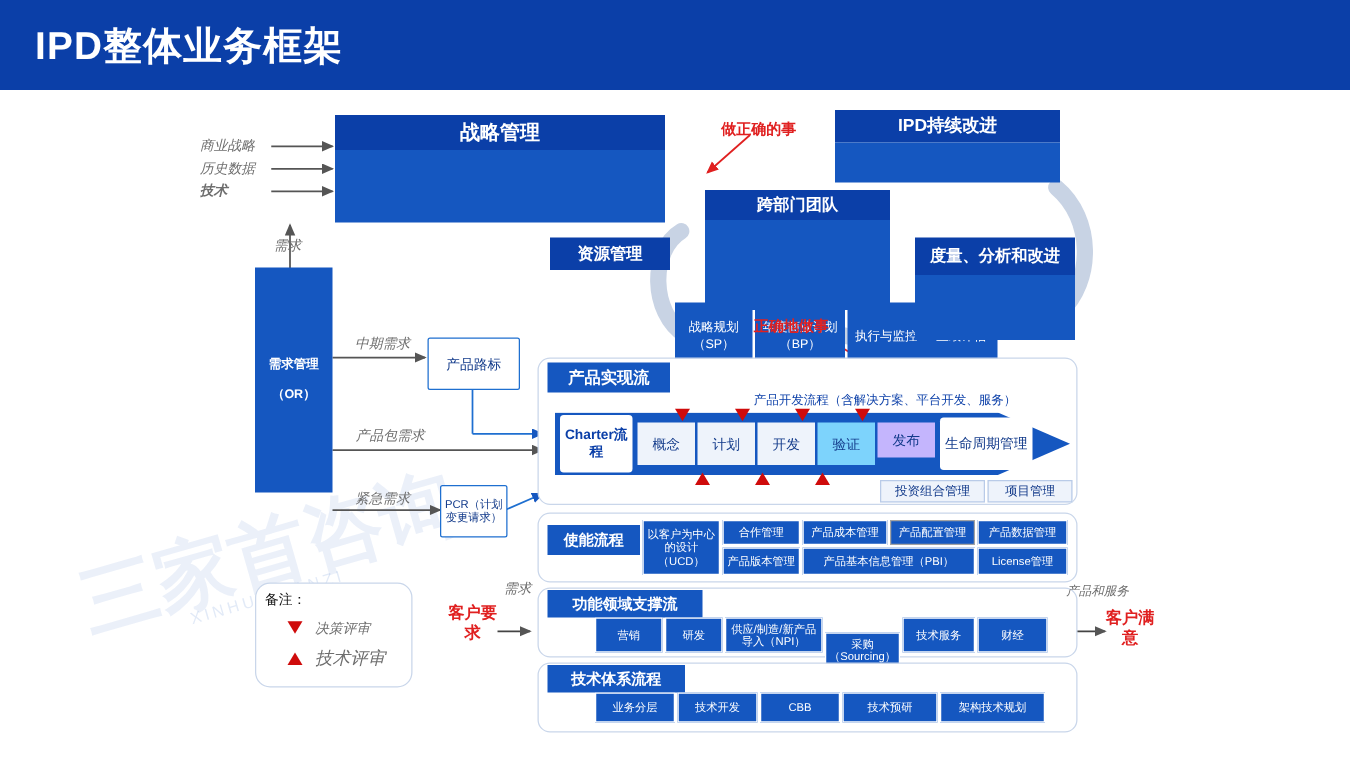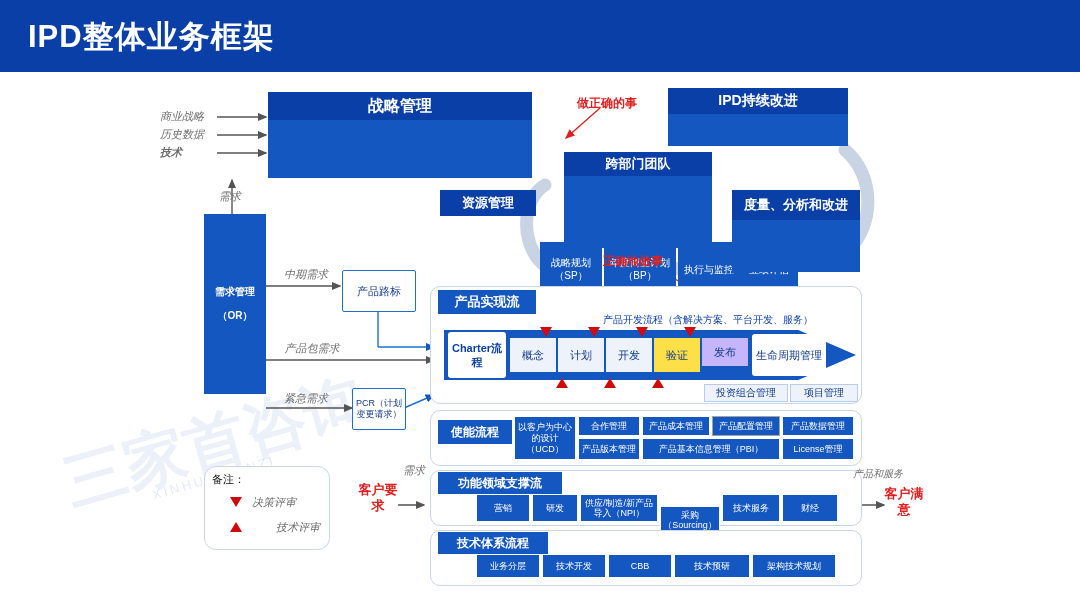--- a/index.html
+++ b/index.html
@@ -141,21 +141,21 @@
 
   <div class="panel" style="left:430px;top:286px;width:432px;height:118px;"></div>
   <div class="box bl hdr" style="left:438px;top:290px;width:98px;height:24px;font-size:13px;">产品实现流</div>
   <div class="box" style="left:560px;top:312px;width:296px;height:16px;color:#0b3fa8;font-size:10px;">产品开发流程（含解决方案、平台开发、服务）</div>
 
   <div style="position:absolute;left:444px;top:330px;width:412px;height:50px;background:#1557c0;clip-path:polygon(0 0,86% 0,100% 50%,86% 100%,0 100%,0 100%);"></div>
   <div class="box" style="left:448px;top:332px;width:58px;height:46px;background:#ffffff;color:#0b3fa8;font-size:11px;font-weight:bold;line-height:14px;border-radius:3px;">Charter流程</div>
   <div class="box" style="left:510px;top:338px;width:46px;height:34px;background:#eef3fb;color:#123a8a;font-size:11px;">概念</div>
   <div class="box" style="left:558px;top:338px;width:46px;height:34px;background:#eef3fb;color:#123a8a;font-size:11px;">计划</div>
   <div class="box" style="left:606px;top:338px;width:46px;height:34px;background:#eef3fb;color:#123a8a;font-size:11px;">开发</div>
-  <div class="box" style="left:654px;top:338px;width:46px;height:34px;background:#fde047;color:#123a8a;font-size:11px;">验证</div>
+  <div class="box" style="left:654px;top:338px;width:46px;height:34px;background:#7dd3fc;color:#123a8a;font-size:11px;">验证</div>
   <div class="box" style="left:702px;top:338px;width:46px;height:28px;background:#c4b5fd;color:#123a8a;font-size:11px;">发布</div>
   <div class="box" style="left:752px;top:334px;width:74px;height:42px;background:#ffffff;color:#123a8a;font-size:11px;line-height:14px;border-radius:3px;">生命周期管理</div>
 
   <div class="tri-down" style="position:absolute;left:540px;top:327px;"></div>
   <div class="tri-down" style="position:absolute;left:588px;top:327px;"></div>
   <div class="tri-down" style="position:absolute;left:636px;top:327px;"></div>
   <div class="tri-down" style="position:absolute;left:684px;top:327px;"></div>
   <div class="tri-up" style="position:absolute;left:556px;top:378px;"></div>
   <div class="tri-up" style="position:absolute;left:604px;top:378px;"></div>
   <div class="tri-up" style="position:absolute;left:652px;top:378px;"></div>
@@ -197,15 +197,15 @@
   <div class="box graytxt" style="left:396px;top:462px;width:36px;height:16px;font-size:11px;">需求</div>
 
   <div class="box graytxt" style="left:852px;top:460px;width:52px;height:28px;font-size:10px;line-height:12px;">产品和服务</div>
   <div class="box redtxt" style="left:884px;top:470px;width:40px;height:64px;font-size:13px;line-height:16px;">客户满意</div>
 
   <div class="panel" style="left:204px;top:466px;width:126px;height:84px;border-radius:12px;"></div>
   <div class="box" style="left:212px;top:470px;width:60px;height:18px;color:#111;font-size:11px;justify-content:flex-start;">备注：</div>
   <div class="tri-down" style="position:absolute;left:230px;top:497px;"></div>
   <div class="box graytxt" style="left:252px;top:494px;width:64px;height:16px;font-size:11px;justify-content:flex-start;">决策评审</div>
   <div class="tri-up" style="position:absolute;left:230px;top:522px;"></div>
-  <div class="box graytxt" style="left:252px;top:519px;width:64px;height:16px;font-size:11px;justify-content:flex-start;margin-left:24px;">技术评审</div>
+  <div class="box graytxt" style="left:252px;top:519px;width:64px;height:16px;font-size:14px;justify-content:flex-start;">技术评审</div>
 
 </div>
 
 </body></html>

